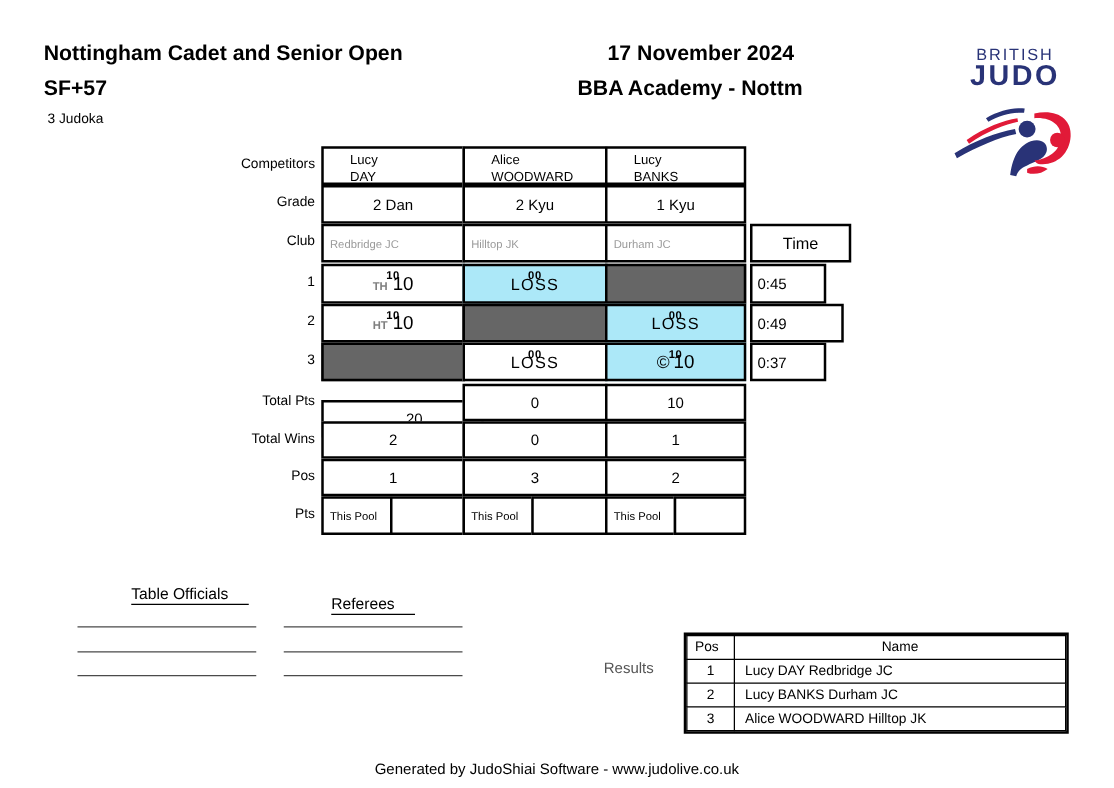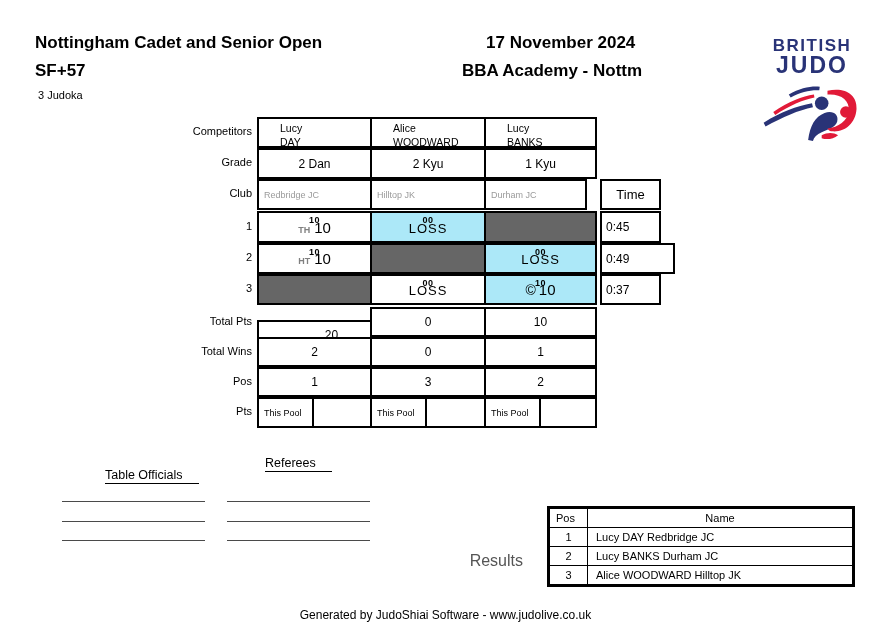--- a/index.html
+++ b/index.html
@@ -9,21 +9,21 @@
     font-family:"Liberation Sans", sans-serif; color:#000; overflow:hidden;
   }
   
   .title   { position:absolute; left:35px;  top:33px; font-size:17px; font-weight:bold; }
   .categ   { position:absolute; left:35px;  top:61px; font-size:17px; font-weight:bold; }
   .judoka  { position:absolute; left:38px;  top:89px; font-size:11px; }
   .date    { position:absolute; left:486px; top:33px; font-size:17px; font-weight:bold; }
   .venue   { position:absolute; left:462px; top:61px; font-size:17px; font-weight:bold; }
   
   .logo { position:absolute; left:762px; top:36px; width:100px; text-align:center; color:var(--logo-navy); }
-  .logo-l1 { font-size:17px; font-weight:bold; letter-spacing:1.5px; }
+  .logo-l1 { font-size:13px; font-weight:normal; letter-spacing:1.5px; }
   .logo-l2 { font-size:23px; font-weight:bold; letter-spacing:2px; margin-top:-4px; }
   .emblem { position:absolute; left:762px; top:82px; width:100px; height:60px; }
   
   .cell { position:absolute; border:2px solid #000; background:#fff; }
   .lbl  { position:absolute; left:100px; width:152px; text-align:right; font-size:11px; }
   .gray { background:var(--blocked-gray); }
   .blue { background:var(--win-blue); }
   .name-cell { padding:3px 21px; font-size:10.5px; line-height:1.3; }
   .center-cell { display:flex; align-items:center; justify-content:center; font-size:12px; }
   .club-cell { display:flex; align-items:center; padding-left:5px; font-size:9px; color:#9a9a9a; }
@@ -32,21 +32,21 @@
   .cell-main { position:absolute; bottom:4px; left:0; right:0; text-align:center; }
   .tag-sm { font-size:9px; color:#808080; font-weight:bold; margin-right:4px; }
   .tag-lg { font-size:14px; margin-right:3px; }
   .val    { font-size:15px; }
   .val-loss { font-size:13px; letter-spacing:1px; }
   .thispool { display:flex; align-items:center; padding-left:5px; font-size:9px; }
   
   .sec-head { position:absolute; font-size:12.5px; border-bottom:1px solid #000; padding:0 16px 1px 0; }
   .sig-line { position:absolute; width:143px; border-top:1.5px solid #4a4a4a; }
   
-  .results-lbl { position:absolute; left:440px; top:552px; width:83px; text-align:right; font-size:16px; color:#555; }
+  .results-lbl { position:absolute; left:440px; top:527px; width:83px; text-align:right; font-size:12px; color:#555; }
   .results-box { position:absolute; left:547px; top:506px; width:308px; border:2px solid #000; background:#fff; }
   .results-box table { border-collapse:collapse; width:100%; font-size:11px; }
   .results-box td, .results-box th { border:1.5px solid #000; height:19px; font-weight:normal; }
   .col-pos { width:38px; }
   th.col-pos { text-align:left; padding-left:6px; }
   th.col-name { text-align:center; }
   td.col-pos { text-align:center; }
   td.col-name { text-align:left; padding-left:8px; }
   
   .footer { position:absolute; left:0; right:0; top:608px; text-align:center; font-size:12px; }
@@ -100,22 +100,22 @@
     <div>Lucy</div>
     <div>BANKS</div>
   </div>
 
   <div class="cell center-cell" style="left:257px;top:148px;width:115px;height:31px;">2 Dan</div>
   <div class="cell center-cell" style="left:370px;top:148px;width:116px;height:31px;">2 Kyu</div>
   <div class="cell center-cell" style="left:484px;top:148px;width:113px;height:31px;">1 Kyu</div>
 
   <div class="cell club-cell" style="left:257px;top:179px;width:115px;height:31px;">Redbridge JC</div>
   <div class="cell club-cell" style="left:370px;top:179px;width:116px;height:31px;">Hilltop JK</div>
-  <div class="cell club-cell" style="left:484px;top:179px;width:103px;height:31px;">Durham JC</div>
-  <div class="cell center-cell" style="left:600px;top:179px;width:61px;height:31px;font-size:13px;">Time</div>
+  <div class="cell club-cell" style="left:484px;top:179px;width:113px;height:31px;">Durham JC</div>
+  <div class="cell center-cell" style="left:600px;top:179px;width:81px;height:31px;font-size:13px;">Time</div>
 
   <div class="cell" style="left:257px;top:211px;width:115px;height:32px;">
     <div class="cell-top">10</div>
     <div class="cell-main"><span class="tag-sm">TH</span><span class="val">10</span></div>
   </div>
   <div class="cell blue" style="left:370px;top:211px;width:116px;height:32px;">
     <div class="cell-top">00</div>
     <div class="cell-main"><span class="val val-loss">LOSS</span></div>
   </div>
   <div class="cell gray" style="left:484px;top:211px;width:113px;height:32px;"></div>
@@ -156,21 +156,21 @@
   <div class="cell center-cell" style="left:484px;top:367px;width:113px;height:30px;">2</div>
 
   <div class="cell thispool" style="left:257px;top:397px;width:57px;height:31px;">This Pool</div>
   <div class="cell" style="left:312px;top:397px;width:60px;height:31px;"></div>
   <div class="cell thispool" style="left:370px;top:397px;width:57px;height:31px;">This Pool</div>
   <div class="cell" style="left:425px;top:397px;width:61px;height:31px;"></div>
   <div class="cell thispool" style="left:484px;top:397px;width:57px;height:31px;">This Pool</div>
   <div class="cell" style="left:539px;top:397px;width:58px;height:31px;"></div>
 
   <div class="sec-head" style="left:88px;top:468px;margin-left:17px;">Table Officials</div>
-  <div class="sec-head" style="left:265px;top:456px;">Referees</div>
+  <div class="sec-head" style="left:265px;top:476px;">Referees</div>
   <div class="sig-line" style="left:62px;top:501px;"></div>
   <div class="sig-line" style="left:62px;top:521px;"></div>
   <div class="sig-line" style="left:62px;top:540px;"></div>
   <div class="sig-line" style="left:227px;top:501px;"></div>
   <div class="sig-line" style="left:227px;top:521px;"></div>
   <div class="sig-line" style="left:227px;top:540px;"></div>
 
   <div class="results-lbl">Results</div>
   <div class="results-box">
     <table>

